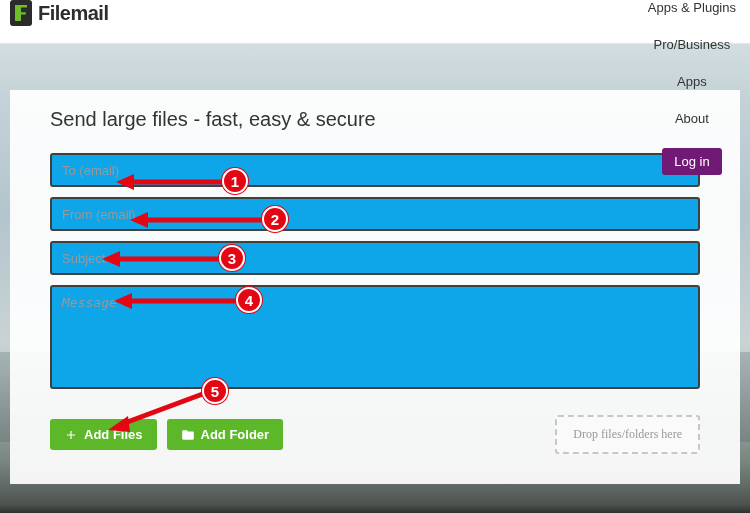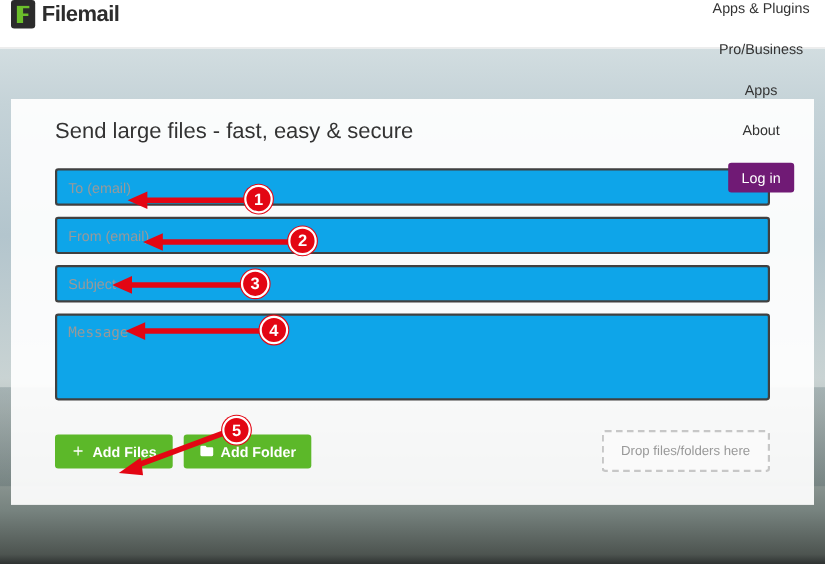--- a/index.html
+++ b/index.html
@@ -114,23 +114,24 @@
     border: 2px solid #404040;
     border-radius: 3px;
     padding: 0 10px;
     font-size: 13px;
     color: #333;
     background: #0ea5e9;
     margin-bottom: 10px;
   }
   .field::placeholder { color: #999; }
   textarea.field {
-    height: 79px;
+    height: 104px;
     padding: 8px 10px;
     resize: none;
+    font-style: italic;
   }
   .action-row {
     display: flex;
     align-items: center;
     margin-top: 12px;
   }
   .btn {
     background: #5cb829;
     color: #fff;
     border: none;
@@ -146,20 +147,21 @@
   }
   .btn svg { width: 14px; height: 14px; fill: #fff; }
   .dropzone {
     margin-left: auto;
     border: 2px dashed #c7c7c7;
     color: #999;
     font-size: 12px;
     padding: 10px 16px;
     border-radius: 3px;
     background: #fafafa;
+    font-family: Liberation Serif, serif;
   }
   
   .annotation {
     position: absolute;
     pointer-events: none;
     z-index: 20;
   }
   .marker {
     width: 26px; height: 26px;
     background: #e30613;

